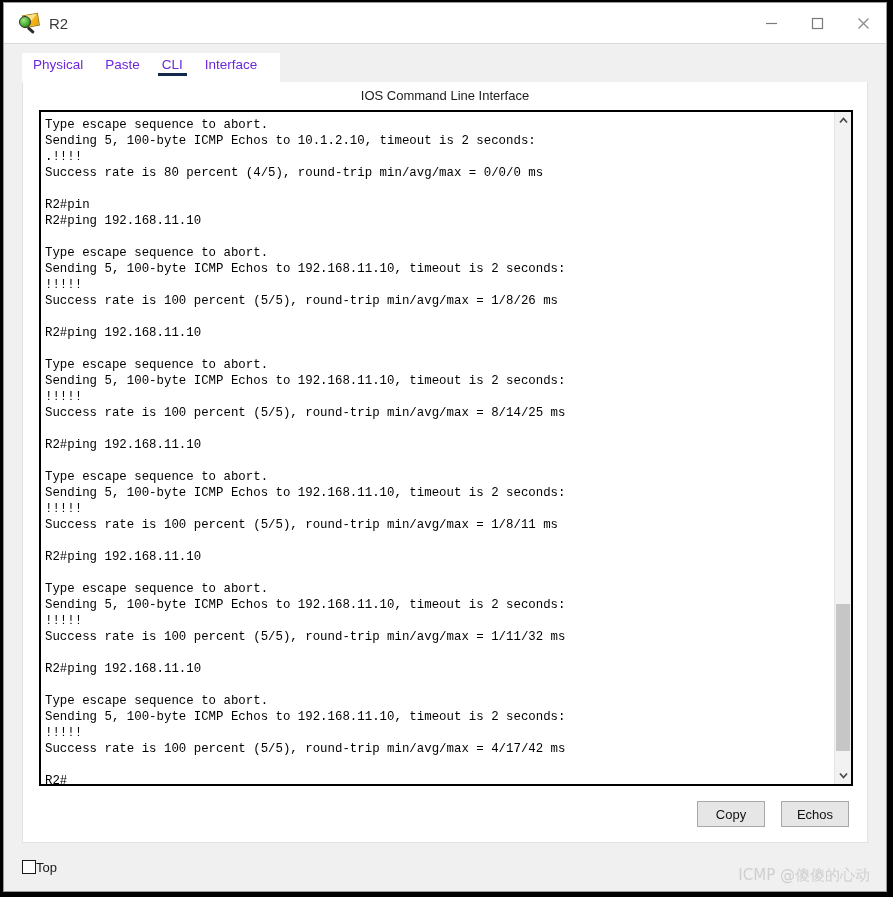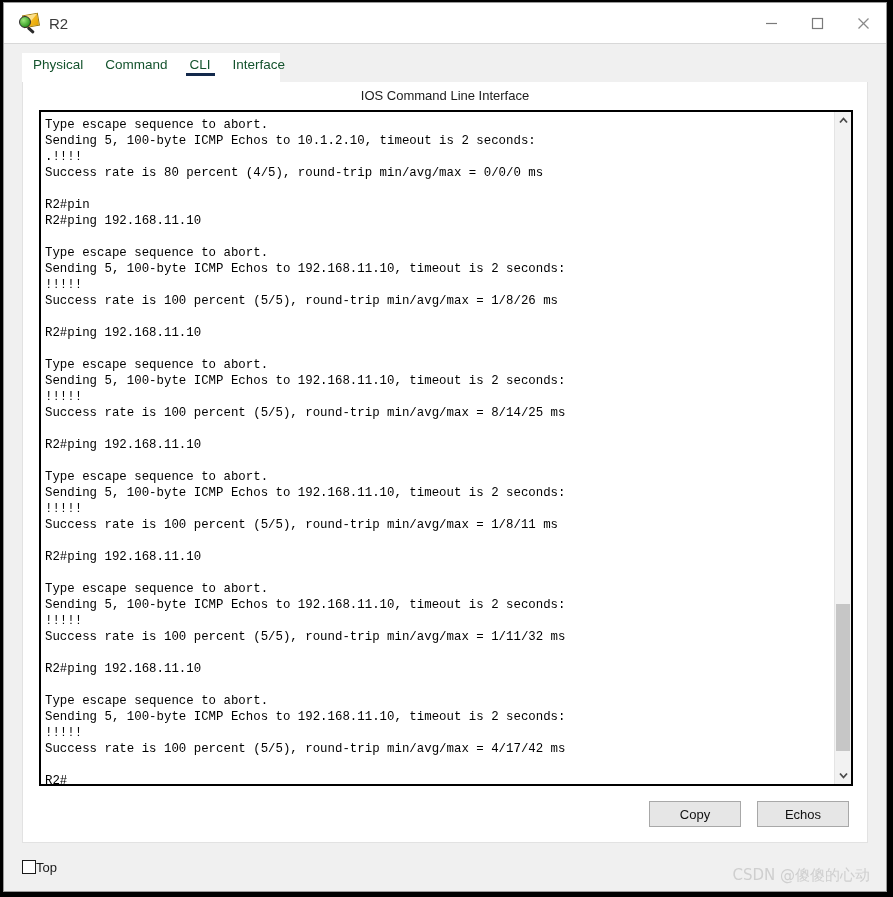--- a/index.html
+++ b/index.html
@@ -124,21 +124,21 @@
     background: #ffffff;
     width: 258px;
     display: flex;
     align-items: flex-start;
     flex: none;
     box-sizing: border-box;
   }
   .tab {
     padding: 4px 11px 0 11px;
     font-size: 13.5px;
-    color: #14532d;
+    color: #6d28d9;
     height: 29px;
     box-sizing: border-box;
     position: relative;
     white-space: nowrap;
   }
   .tab.active::after {
     content: "";
     position: absolute;
     left: 7px; right: 7px;
     bottom: 6px;
@@ -231,21 +231,21 @@
   .button-row {
     flex: none;
     height: 56px;
     display: flex;
     align-items: center;
     justify-content: flex-end;
     padding-right: 18px;
     gap: 16px;
   }
   .btn {
-    width: 92px;
+    width: 68px;
     height: 26px;
     background: #e6e6e6;
     border: 1px solid #a8a8a8;
     font-size: 13px;
     color: #111111;
     display: flex;
     align-items: center;
     justify-content: center;
     box-sizing: border-box;
     font-family: "Liberation Sans", sans-serif;
@@ -317,21 +317,21 @@
             <line x1="11.5" y1="1.5" x2="1.5" y2="11.5" stroke="#8a8a8a" stroke-width="1.2"></line>
           </svg>
       </div>
     </div>
   </div>
 
   <div class="body-area">
 
     <div class="tabstrip">
       <div class="tab">Physical</div>
-      <div class="tab">Command</div>
+      <div class="tab">Paste</div>
       <div class="tab active">CLI</div>
       <div class="tab">Interface</div>
     </div>
 
     <div class="panel">
       <div class="panel-heading">IOS Command Line Interface</div>
 
       <div class="terminal-wrap">
         <div class="terminal">
           <pre>Type escape sequence to abort.
@@ -398,17 +398,17 @@
         <div class="btn">Copy</div>
         <div class="btn">Echos</div>
       </div>
     </div>
 
     <div class="footer">
       <div class="checkbox-row">
         <span class="checkbox"></span>
         <span class="checkbox-label">Top</span>
       </div>
-      <div class="watermark">CSDN @傻傻的心动</div>
+      <div class="watermark">ICMP @傻傻的心动</div>
     </div>
 
   </div>
 </div>
 
 </body></html>

